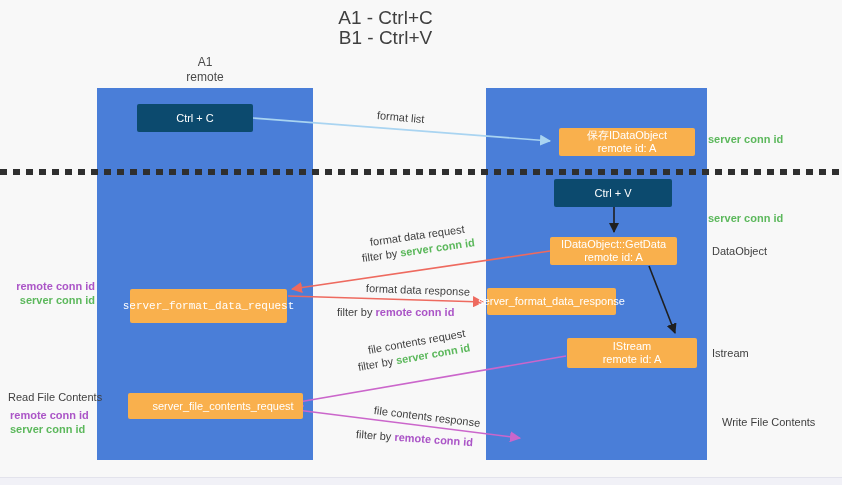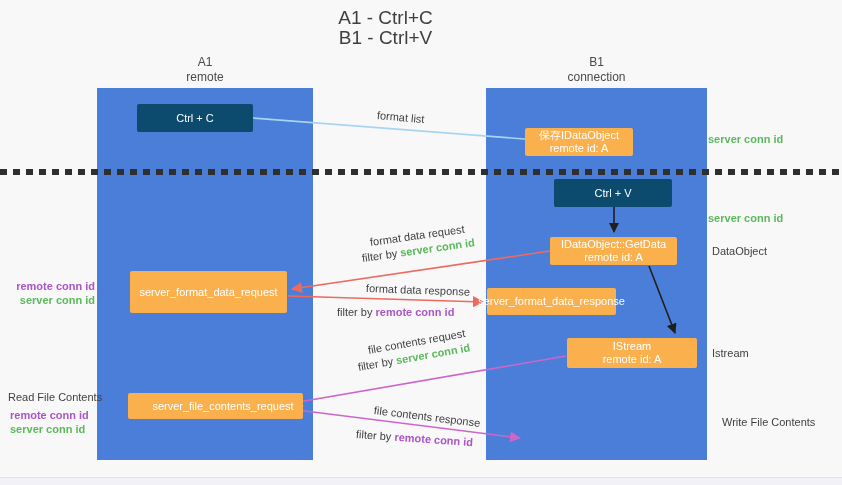--- a/index.html
+++ b/index.html
@@ -45,24 +45,20 @@
 
   <div class="title">
     <div>A1 - Ctrl+C</div>
     <div>B1 - Ctrl+V</div>
   </div>
 
   <div class="lane-header" style="left:97px;width:216px;">
     <div>A1</div>
     <div>remote</div>
   </div>
-  <div class="lane-header" style="left:486px;width:221px;">
-    <div>B1</div>
-    <div>connection</div>
-  </div>
 
   <div class="lane lane-left"></div>
   <div class="lane lane-right"></div>
 
   <div class="divider"></div>
 
   <svg class="overlay" width="842" height="485">
     <defs>
       <marker id="m-blue" viewBox="0 0 10 10" refX="9" refY="5" markerWidth="7" markerHeight="7" orient="auto">
         <path d="M0,0 L10,5 L0,10 z" fill="#a9d4f1"></path>
@@ -83,35 +79,35 @@
     <line x1="550" y1="251" x2="292" y2="289" stroke="#ee6a5f" stroke-width="1.6" marker-end="url(#m-red)"></line>
     <line x1="288" y1="296" x2="483" y2="302" stroke="#ee6a5f" stroke-width="1.6" marker-end="url(#m-red)"></line>
     <line x1="566" y1="356" x2="293" y2="403" stroke="#cb66cb" stroke-width="1.6" marker-end="url(#m-mag)"></line>
     <line x1="289" y1="409" x2="520" y2="438" stroke="#cb66cb" stroke-width="1.6" marker-end="url(#m-mag)"></line>
   </svg>
 
   <div class="node green" style="left:137px;top:104px;width:116px;height:28px;">
     <div>Ctrl + C</div>
   </div>
 
-  <div class="node orange" style="left:525px;top:128px;width:108px;height:28px;">
+  <div class="node orange" style="left:559px;top:128px;width:136px;height:28px;">
     <div>保存IDataObject</div>
     <div>remote id: A</div>
   </div>
 
   <div class="node green" style="left:554px;top:179px;width:118px;height:28px;">
     <div>Ctrl + V</div>
   </div>
 
   <div class="node orange" style="left:550px;top:237px;width:127px;height:28px;">
     <div>IDataObject::GetData</div>
     <div>remote id: A</div>
   </div>
 
-  <div class="node orange" style="left:130px;top:271px;width:157px;height:42px;">
+  <div class="node orange" style="left:130px;top:289px;width:157px;height:34px;font-family:Liberation Mono, monospace;">
     <div>server_format_data_request</div>
   </div>
 
   <div class="node orange" style="left:487px;top:288px;width:129px;height:27px;">
     <div>server_format_data_response</div>
   </div>
 
   <div class="node orange" style="left:567px;top:338px;width:130px;height:30px;">
     <div>IStream</div>
     <div>remote id: A</div>

